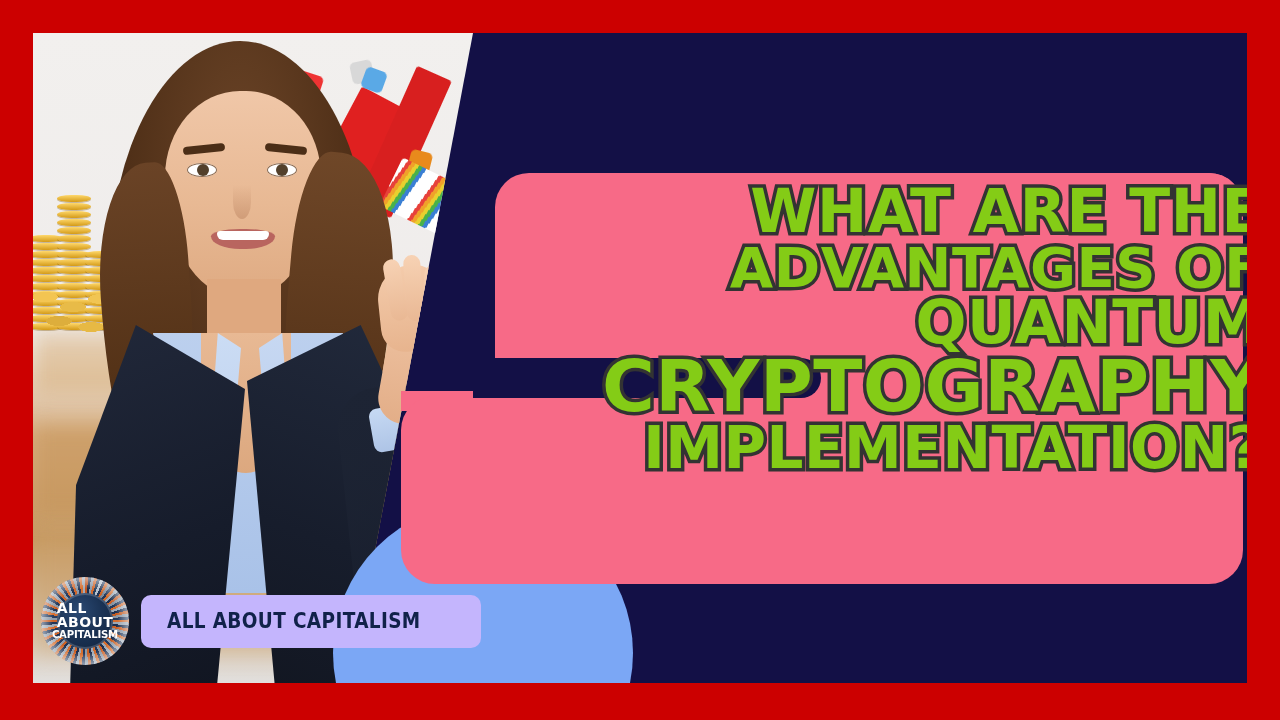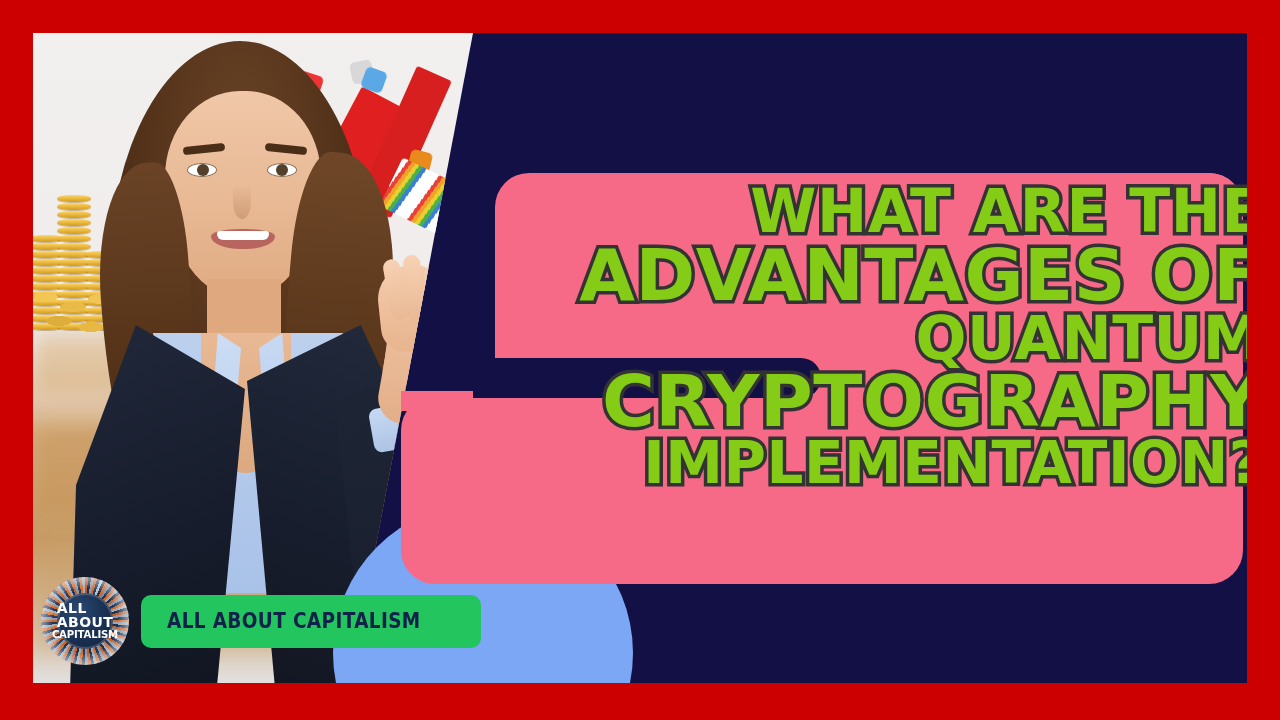--- a/index.html
+++ b/index.html
@@ -238,21 +238,21 @@
     line-height:0.96;
     letter-spacing:0.5px;
     color:#84cc16;
     -webkit-text-stroke:7px #333333;
     paint-order:stroke fill;
     text-transform:uppercase;
     z-index:6;
   }
   #headline .ln{ display:block; white-space:nowrap; }
   #headline .ln.l1{ font-size:60px; }
-  #headline .ln.l2{ font-size:72px; }
+  #headline .ln.l2{ font-size:56px; }
   #headline .ln.l3{ font-size:60px; }
   #headline .ln.l4{ font-size:72px; }
   #headline .ln.l5{ font-size:58px; }
 
   
   #brand-row{
     position:absolute; left:8px; bottom:18px;
     display:flex; align-items:center; gap:12px;
     z-index:8;
   }
@@ -301,21 +301,21 @@
   .logo-l1{
     color:#fff; font-family:"DejaVu Sans", sans-serif; font-weight:700;
     font-size:14px; letter-spacing:.4px; line-height:1;
   }
   .logo-l2{
     color:#fff; font-family:"DejaVu Sans", sans-serif; font-weight:700;
     font-size:11px; letter-spacing:-.2px; line-height:1.05;
     transform:scaleX(.92);
   }
   #brand-pill{
-    background:#22c55e;
+    background:#c4b5fd;
     border-radius:10px;
     padding:14px 26px 15px 26px;
     display:flex; align-items:center;
   }
   #brand-pill span{
     font-family:"DejaVu Sans", sans-serif;
     font-weight:700;
     font-size:21px;
     letter-spacing:.4px;
     color:#11224a;

